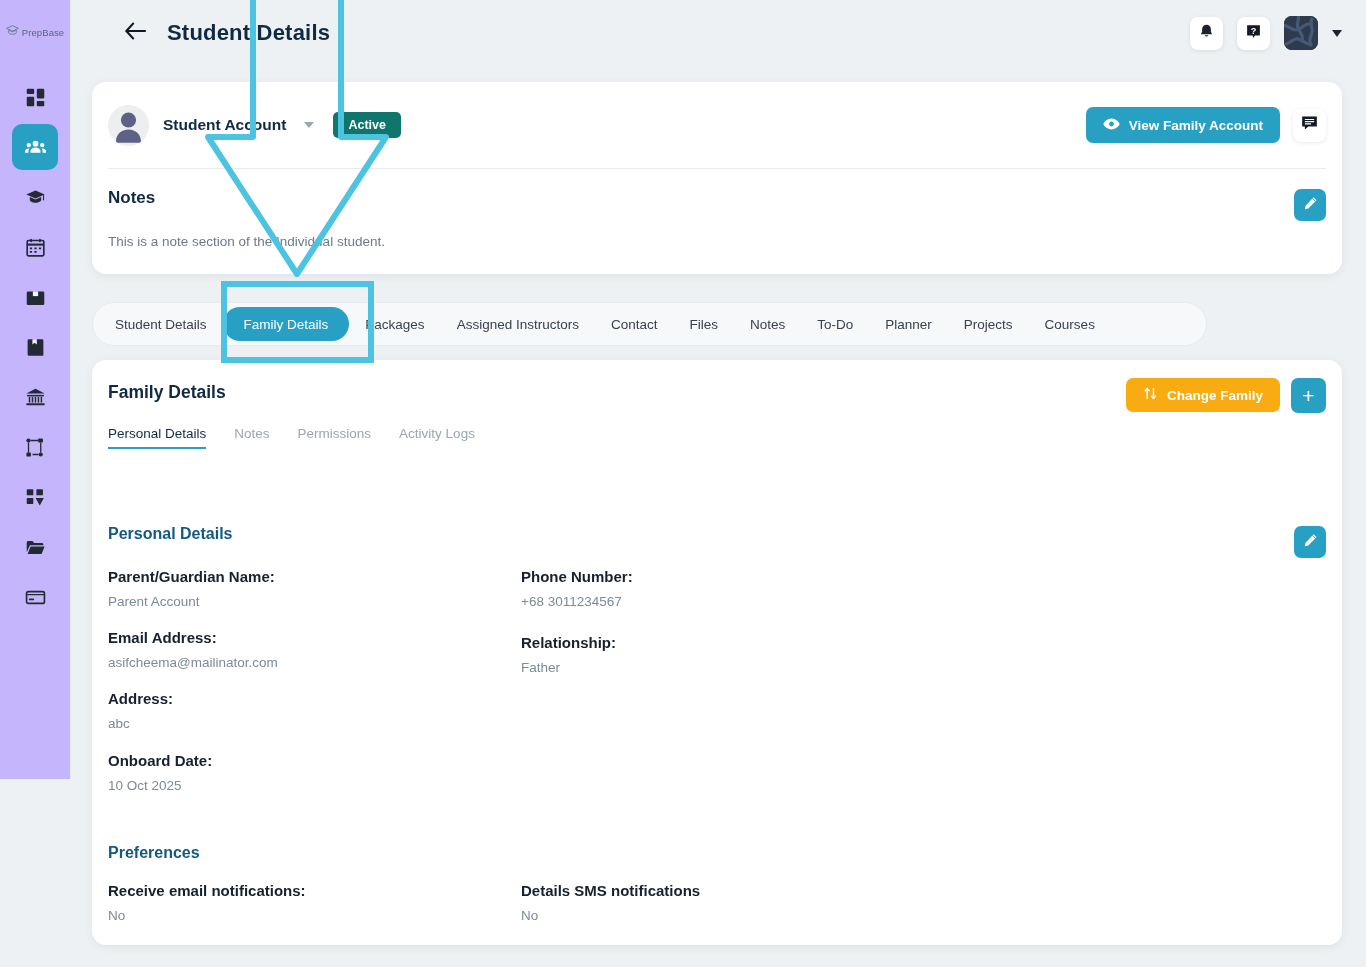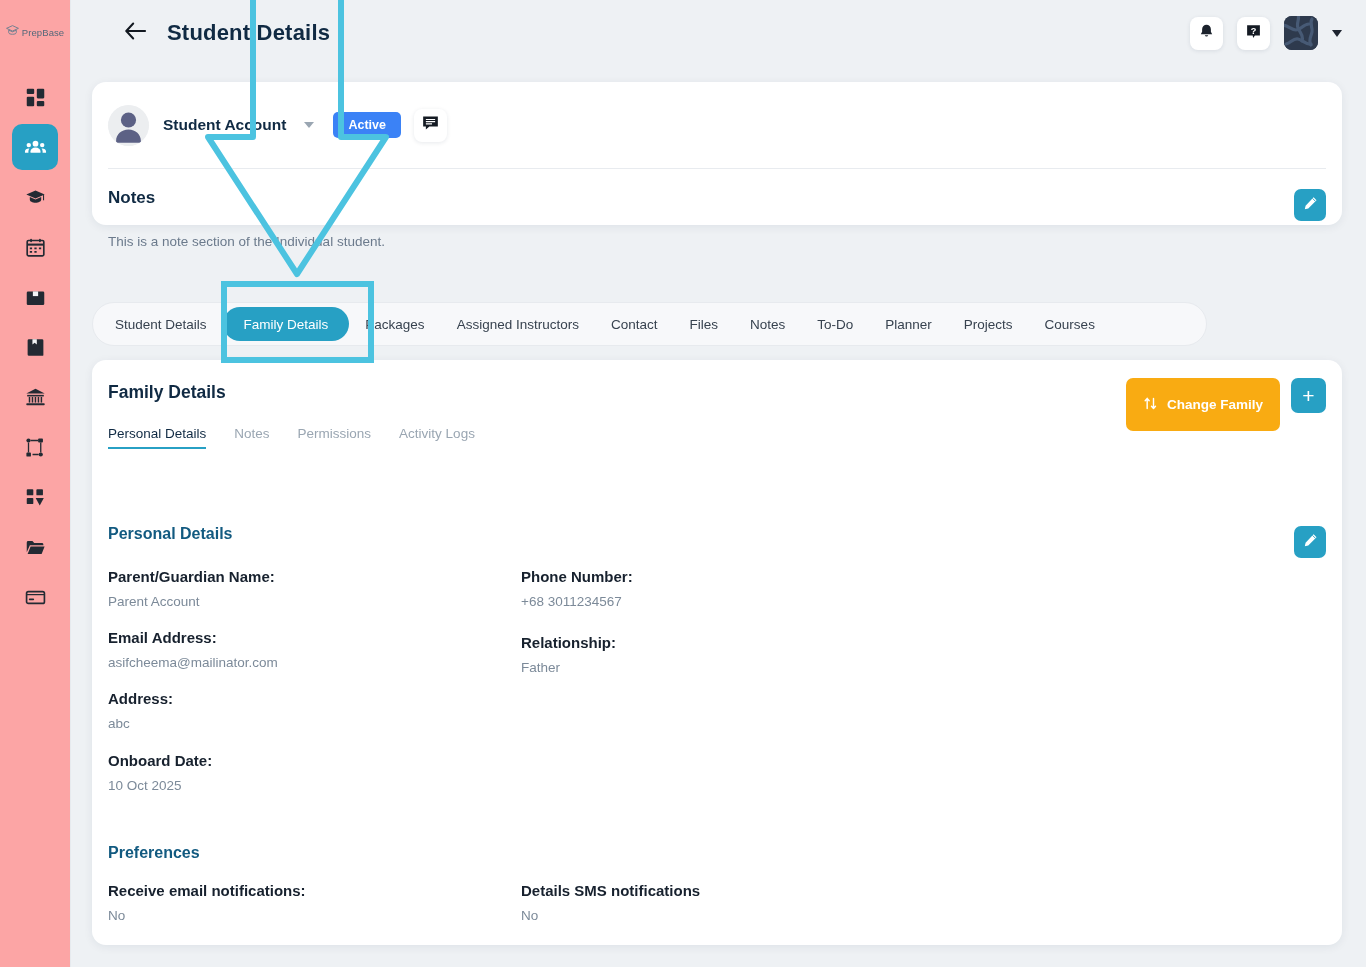--- a/index.html
+++ b/index.html
@@ -8,22 +8,22 @@
     width: 1366px; height: 967px;
     font-family: "Liberation Sans", sans-serif;
     background: #eef1f4;
     overflow: hidden;
   }
   #app { position: relative; width: 1366px; height: 967px; }
 
   
   #sidebar {
     position: absolute; left: 0; top: 0;
-    width: 71px; height: 967px;
-    background: #fca5a5;
+    width: 71px; height: 779px;
+    background: #c4b5fd;
     border-right: 1px solid #e6eaee;
     display: flex; flex-direction: column; align-items: center;
   }
   #logo {
     margin-top: 18px; height: 28px; width: 71px;
     display: flex; align-items: center; justify-content: center;
     gap: 3px;
   }
   #logo .logo-text {
     font-size: 9.5px; color: #55687a; letter-spacing: .1px;
@@ -77,21 +77,21 @@
     border-top: 7px solid #1d2430;
   }
 
   
   .card {
     position: absolute;
     background: #ffffff;
     border-radius: 14px;
     box-shadow: 0 2px 10px rgba(16,42,67,.07);
   }
-  #card-top  { left: 92px; top: 82px;  width: 1250px; height: 143px; }
+  #card-top  { left: 92px; top: 82px;  width: 1250px; height: 192px; }
   #card-main { left: 92px; top: 360px; width: 1250px; height: 585px; }
 
   
   #account-row {
     position: absolute; left: 0; top: 0; width: 100%; height: 86px;
     display: flex; align-items: center;
   }
   #avatar-lg {
     margin-left: 16px; width: 41px; height: 41px; border-radius: 50%;
     background: #eef0f2; overflow: hidden; position: relative; flex: none;
@@ -99,21 +99,21 @@
   #account-name {
     margin-left: 14px; font-size: 15.5px; font-weight: bold; color: #102a43;
   }
   #account-caret {
     margin-left: 18px; width: 0; height: 0;
     border-left: 5px solid transparent; border-right: 5px solid transparent;
     border-top: 6px solid #9aa6b2; cursor: pointer;
   }
   #status-badge {
     margin-left: 19px;
-    background: #3b82f6; color: #fff;
+    background: #0f766e; color: #fff;
     font-size: 12.5px; font-weight: bold;
     padding: 6px 15px; border-radius: 5px;
   }
   #view-family-btn {
     margin-left: auto;
     background: #27a0c4; color: #fff;
     height: 36px; padding: 0 17px; border-radius: 7px;
     display: flex; align-items: center; gap: 9px;
     font-size: 13.5px; font-weight: bold; cursor: pointer;
   }
@@ -156,21 +156,21 @@
   .tab.active { background: #27a0c4; color: #ffffff; padding: 0 21px; }
 
   
   #fam-title {
     position: absolute; left: 16px; top: 22px;
     font-size: 17.5px; font-weight: bold; color: #102a43;
   }
   #change-family-btn {
     position: absolute; right: 62px; top: 18px;
     background: #f9ab12; color: #fff;
-    height: 53px; padding: 0 17px; border-radius: 7px;
+    height: 34px; padding: 0 17px; border-radius: 7px;
     display: flex; align-items: center; gap: 9px;
     font-size: 13.5px; font-weight: bold; cursor: pointer;
   }
   #add-family-btn {
     position: absolute; right: 16px; top: 18px;
     width: 35px; height: 35px; border-radius: 7px;
     background: #27a0c4; color: #fff;
     display: flex; align-items: center; justify-content: center;
     font-size: 21px; cursor: pointer; line-height: 1;
   }
@@ -431,20 +431,29 @@
         <svg width="41" height="41" viewBox="0 0 41 41">
           <circle cx="20.5" cy="20.5" r="20.5" fill="#eceef0"></circle>
           <circle cx="20.5" cy="15" r="7.6" fill="#5c6185"></circle>
           <path d="M20.5 24.5c-7.2 0-12.4 5-12.4 11.4 0 .6 0 1.2.1 1.8h24.6c.1-.6.1-1.2.1-1.8 0-6.4-5.2-11.4-12.4-11.4z" fill="#5c6185"></path>
         </svg>
       </div>
       <div id="account-name">Student Account</div>
       <div id="account-caret"></div>
       <div id="status-badge">Active</div>
 
+      <div id="view-family-btn">
+        <span>
+          <svg width="17" height="14" viewBox="0 0 22 16">
+            <path d="M11 1C5.5 1 1.6 5.3.7 7.3c-.2.4-.2 1 0 1.4C1.6 10.7 5.5 15 11 15s9.4-4.3 10.3-6.3c.2-.4.2-1 0-1.4C20.4 5.3 16.5 1 11 1z" fill="#fff"></path>
+            <circle cx="11" cy="8" r="3.1" fill="#27a0c4"></circle>
+          </svg>
+        </span>
+        <span>View Family Account</span>
+      </div>
 
       <div class="icon-btn-sq" id="chat-btn">
         <span>
           <svg width="17" height="16" viewBox="0 0 22 20">
             <path d="M1.5 1.5h19v13h-11l-4.5 4v-4h-3.5z" fill="#141a23"></path>
             <g stroke="#fff" stroke-width="1.5">
               <path d="M5 5.5h12M5 8.3h12M5 11.1h8"></path>
             </g>
           </svg>
         </span>

